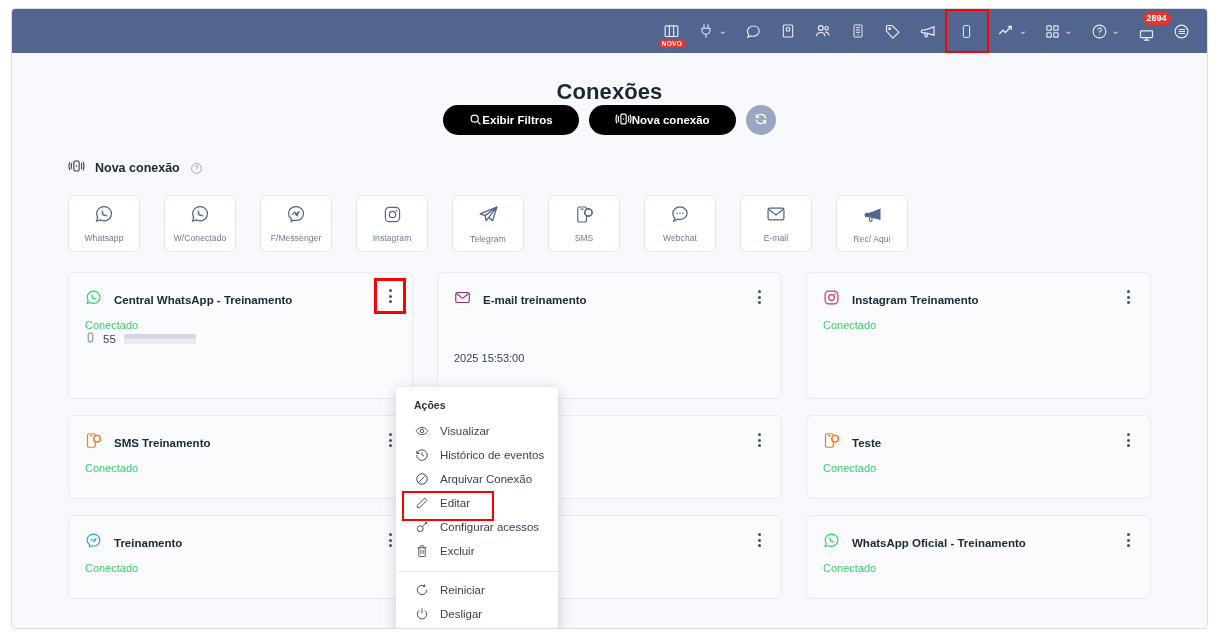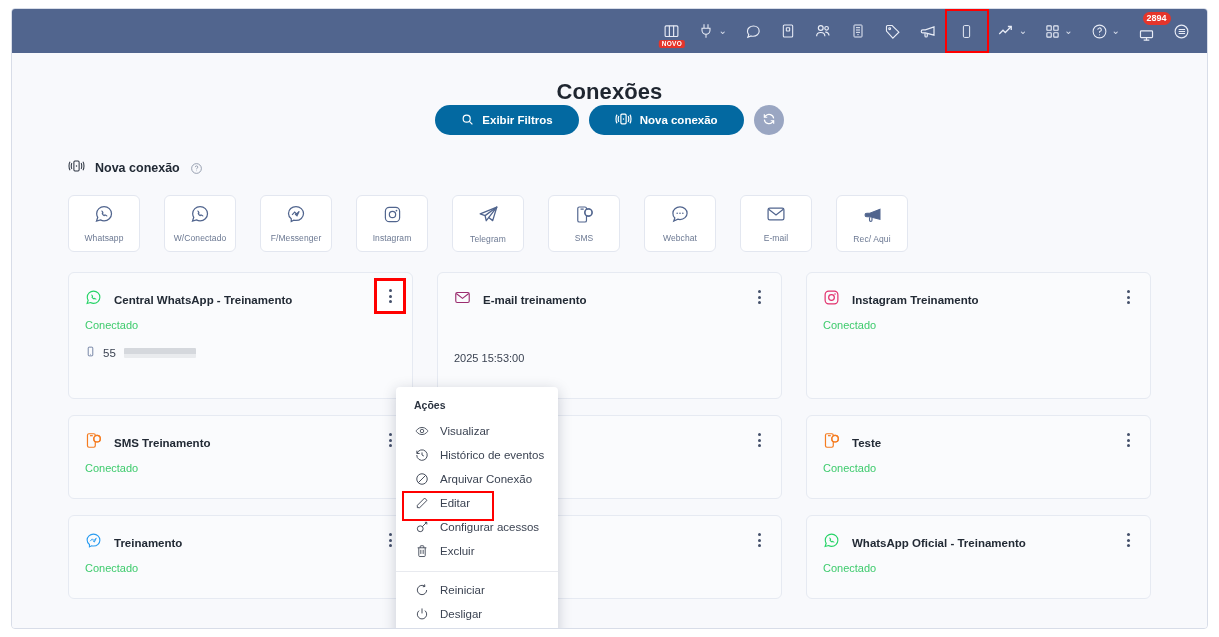--- a/index.html
+++ b/index.html
@@ -96,28 +96,28 @@
   .page-title {
     font-size: 22px;
     font-weight: bold;
     color: #1f2630;
     letter-spacing: .1px;
   }
   .head-actions { display: flex; align-items: center; gap: 10px; }
   .btn-pill {
     height: 30px;
     border-radius: 16px;
-    background: #0369a1;
+    background: #000000;
     color: #ffffff;
     font-size: 11.5px;
     font-weight: bold;
     display: flex;
     align-items: center;
     justify-content: center;
-    gap: 8px;
+    gap: 0;
     padding: 0 26px;
     border: none;
     cursor: pointer;
     white-space: nowrap;
   }
   .btn-round {
     width: 30px; height: 30px;
     border-radius: 50%;
     background: #9aa6c2;
     color: #fff;
@@ -210,21 +210,20 @@
     width: 26px; height: 30px;
     right: 9px; top: 8px;
     background: #fff;
   }
   .card-status {
     margin-top: 9px;
     font-size: 11px;
     color: #3ecb6d;
   }
   .card-phone {
-    margin-top: 14px;
     display: flex;
     align-items: center;
     gap: 7px;
     font-size: 11.5px;
     color: #3b4352;
   }
   .redacted {
     display: inline-block;
     width: 72px; height: 10px;
     background: linear-gradient(180deg,#d5d8dd 0 55%, #e9ebee 55% 100%);

